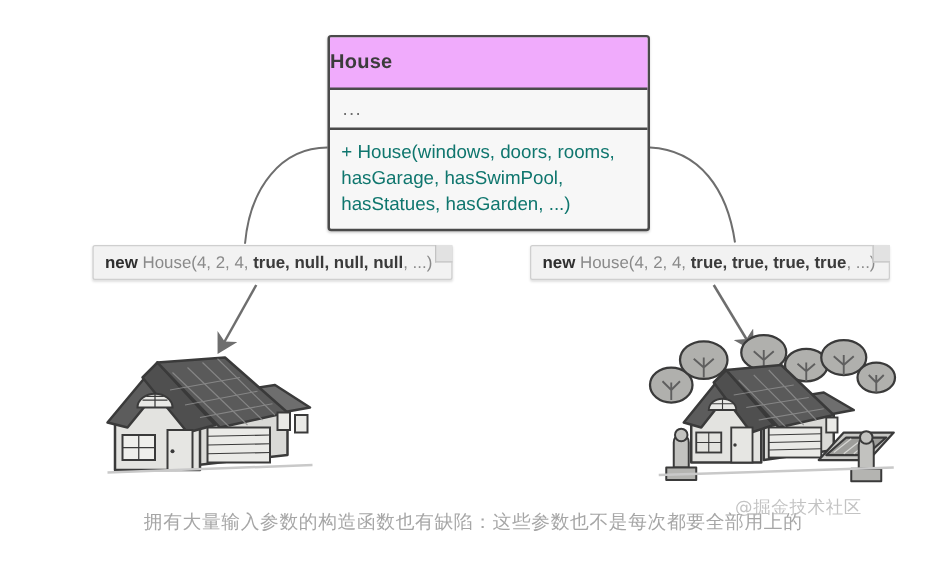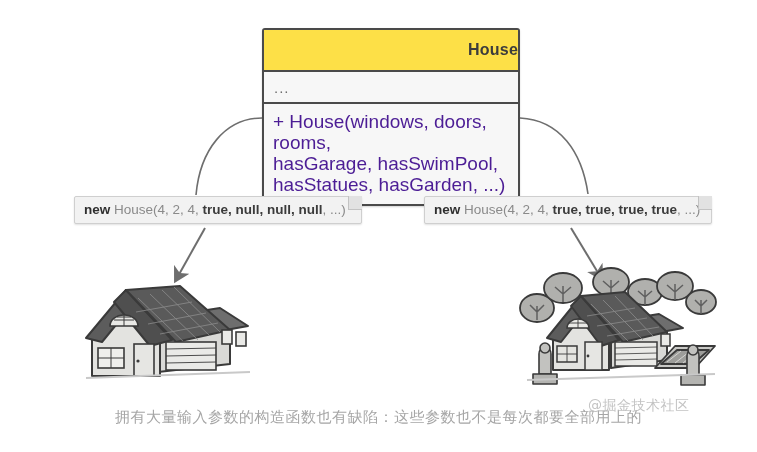--- a/index.html
+++ b/index.html
@@ -31,43 +31,43 @@
     width: 258px;
     background: #f7f7f7;
     border: 2px solid #4a4a4a;
     border-radius: 3px;
     box-sizing: border-box;
     box-shadow: 0 1px 2px rgba(0,0,0,0.18);
   }
   .class-title {
     height: 40px;
     line-height: 40px;
-    text-align: right;
+    text-align: left;
     font-size: 16px;
     font-weight: bold;
     color: #3c3c3c;
     border-bottom: 2px solid #4a4a4a;
-    background: #fde047;
+    background: #f0abfc;
     letter-spacing: 0.2px;
   }
   .class-attrs {
     height: 32px;
     line-height: 32px;
     padding-left: 10px;
     font-size: 15px;
     color: #6e6e6e;
     border-bottom: 2px solid #4a4a4a;
     box-sizing: border-box;
     letter-spacing: 1px;
   }
   .class-methods {
     padding: 7px 9px 9px 9px;
-    font-size: 19px;
+    font-size: 15px;
     line-height: 21px;
-    color: #4c1d95;
+    color: #0f766e;
     white-space: pre-line;
   }
 
   
   .note {
     position: absolute;
     height: 28px;
     background: #f2f2f2;
     border: 1px solid #cfcfcf;
     border-radius: 2px;

